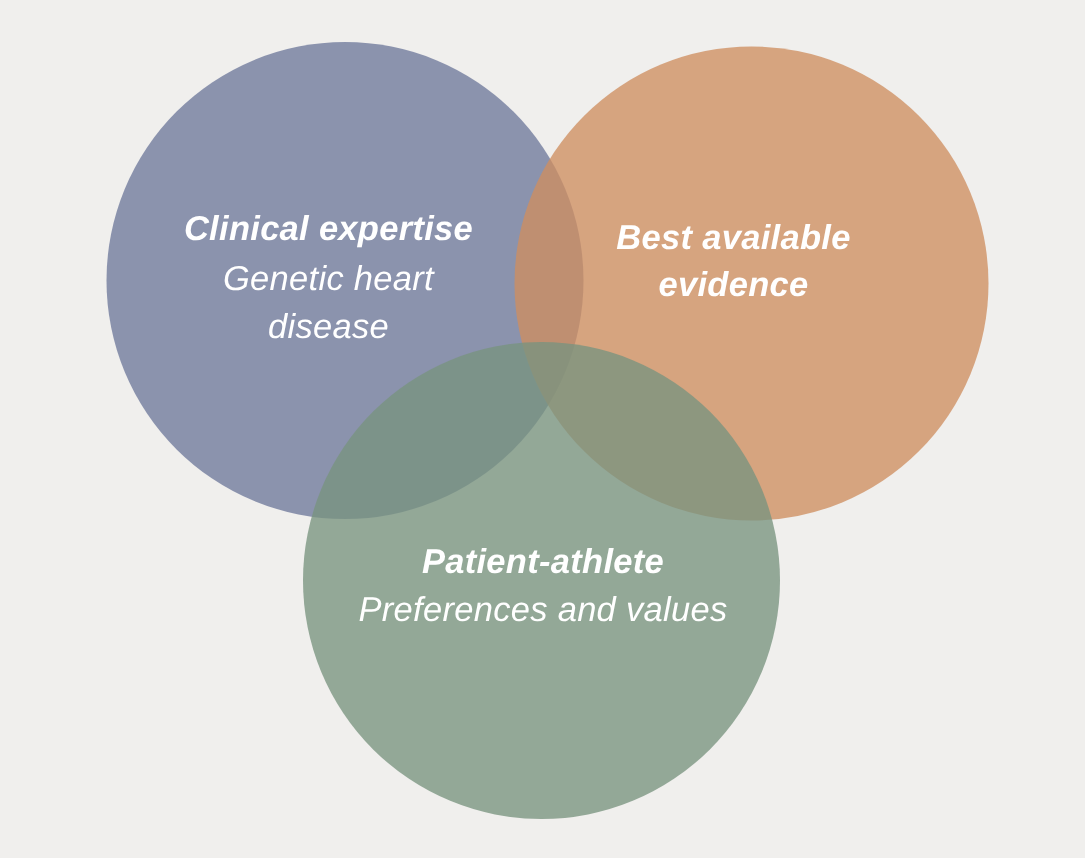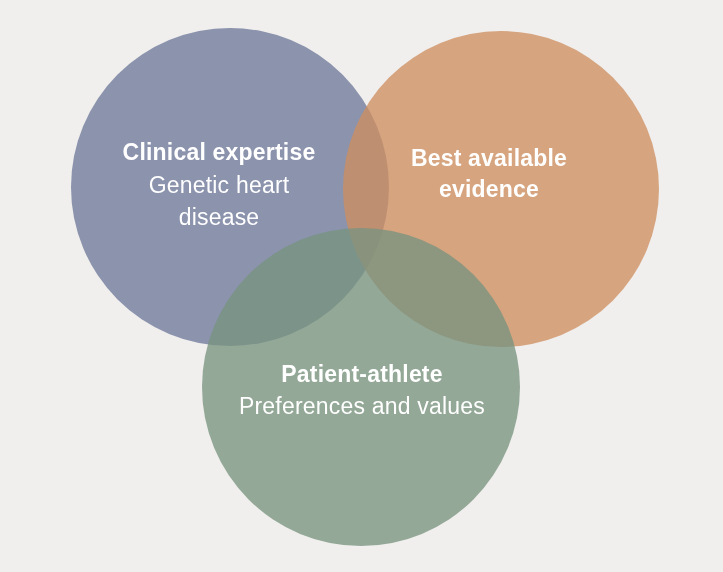--- a/index.html
+++ b/index.html
@@ -7,20 +7,21 @@
     padding: 0;
     width: 723px;
     height: 572px;
     overflow: hidden;
     background: #f0efed;
   }
   .stage {
     position: relative;
     width: 658px;
     height: 572px;
+    font-style: italic;
   }
   svg { display: block; }
   .vt {
     font-family: "Liberation Sans", sans-serif;
     font-size: 23px;
     text-anchor: middle;
     letter-spacing: 0.2px;
   }
   .bold { font-weight: 700; }
 </style>

